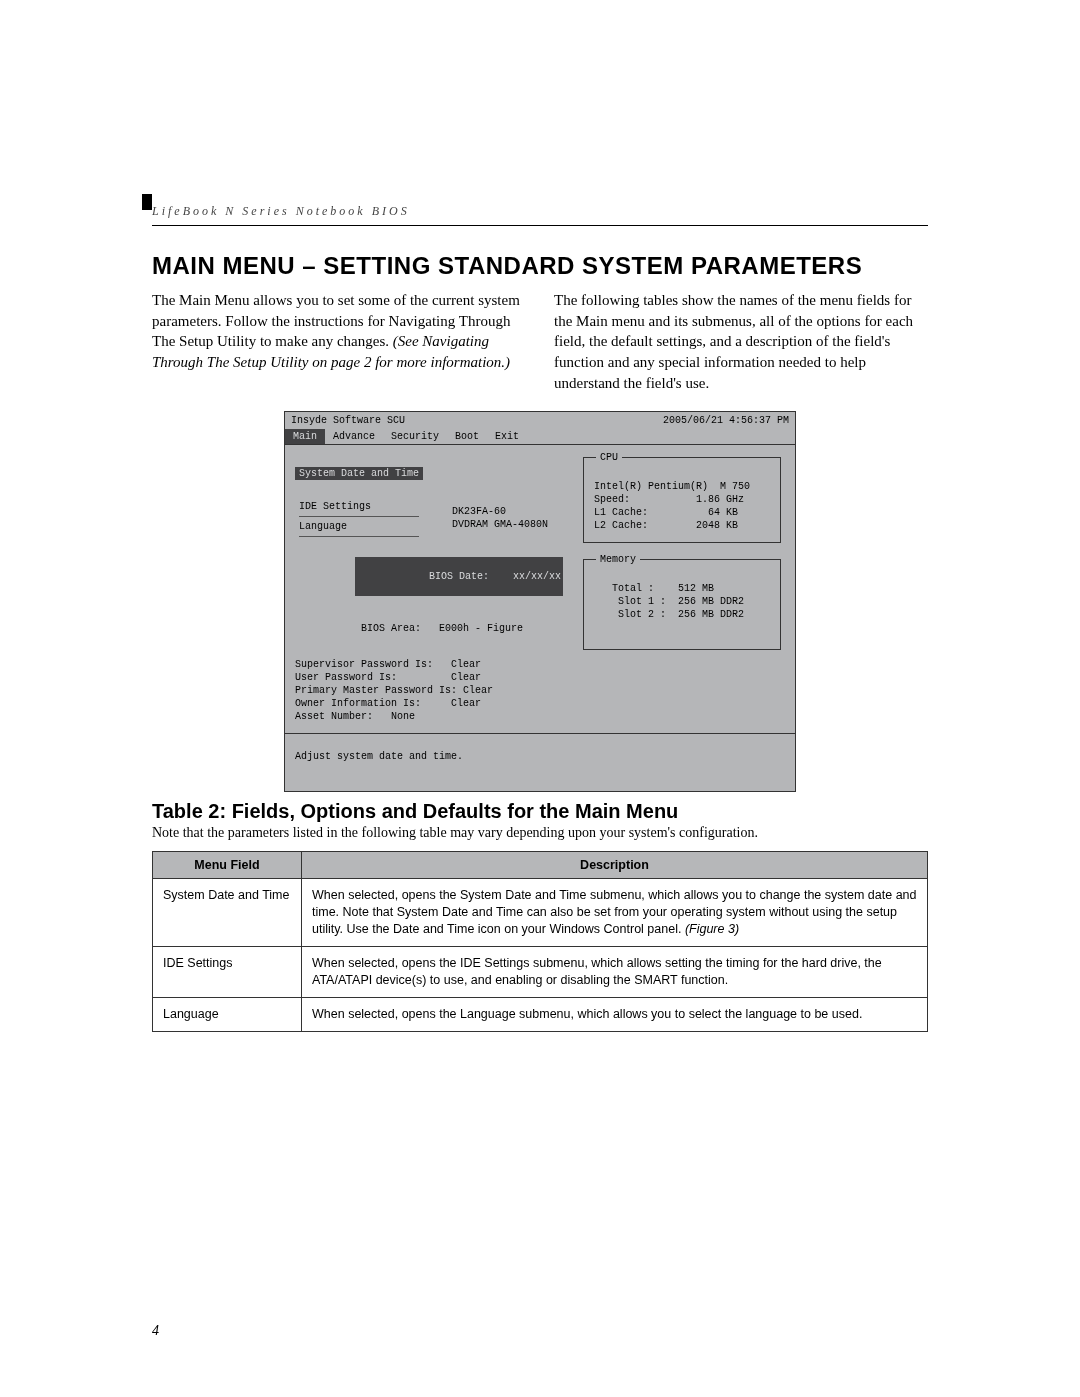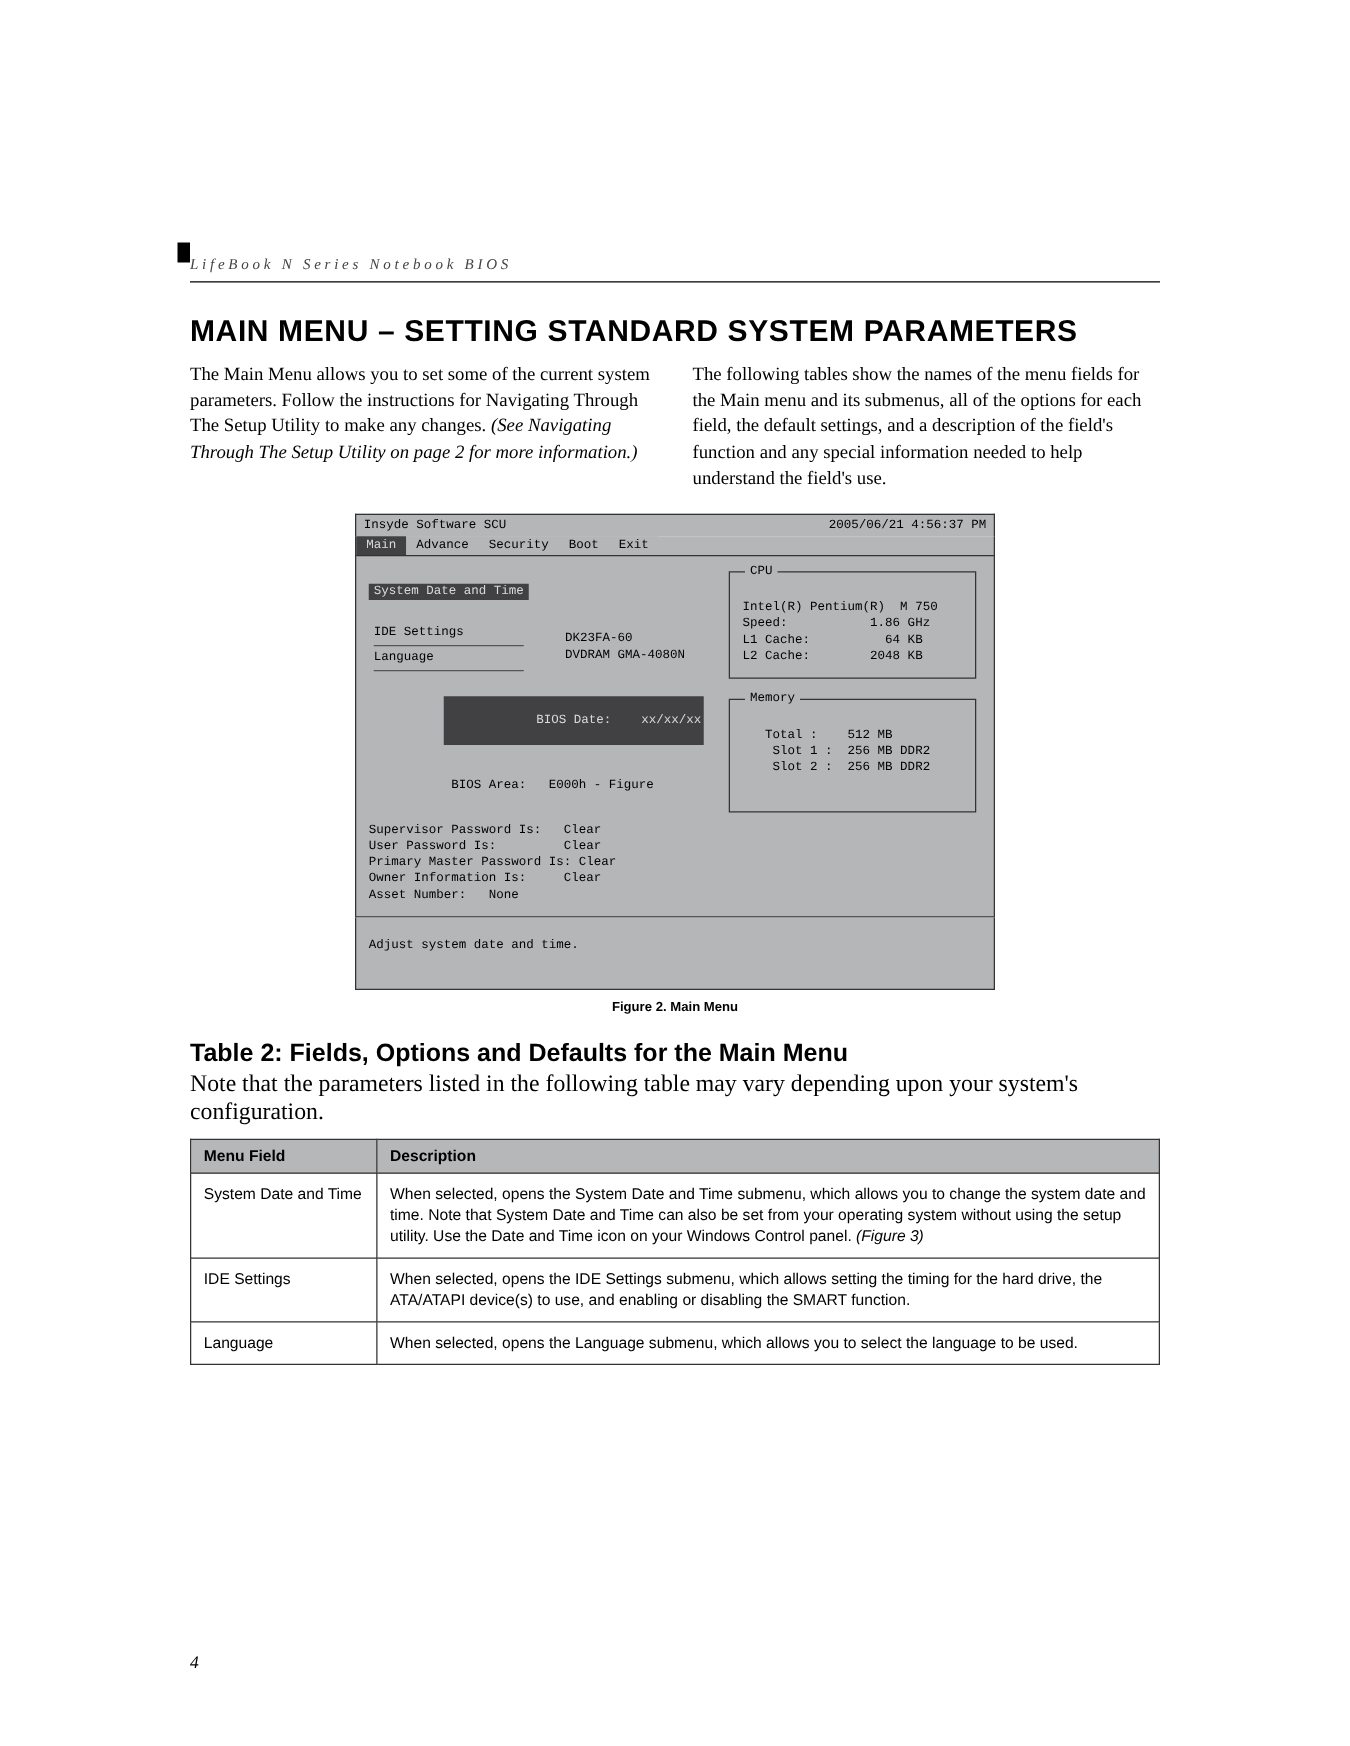--- a/index.html
+++ b/index.html
@@ -137,32 +137,32 @@
     font-weight: 700;
     margin: 8px 0 20px 0;
   }
   .tbl-caption {
     font-family: Arial, Helvetica, sans-serif;
     font-weight: 700;
     font-size: 20px;
     margin: 0 0 2px 0;
   }
   .tbl-note {
-    font-size: 19px;
+    font-size: 14px;
     margin-bottom: 10px;
   }
   table.fields {
     width: 100%;
     border-collapse: collapse;
     font-family: Arial, Helvetica, sans-serif;
     font-size: 12.5px;
   }
   table.fields th {
     background: #b6b7b9;
-    text-align: left;
+    text-align: center;
     padding: 6px 10px;
     border: 1px solid #333;
     font-weight: 700;
   }
   table.fields td {
     border: 1px solid #333;
     padding: 8px 10px;
     vertical-align: top;
     line-height: 1.35;
   }
@@ -247,21 +247,20 @@
           <div class="kv">   Total :    512 MB</div>
           <div class="kv">    Slot 1 :  256 MB DDR2</div>
           <div class="kv">    Slot 2 :  256 MB DDR2</div>
           <div style="height:18px"></div>
         </div>
       </div>
     </div>
     <div class="bios-help">Adjust system date and time.</div>
   </div>
 
-  <div class="fig-caption">Figure 2.   Main Menu</div>
 
   <div class="tbl-caption">Table 2: Fields, Options and Defaults for the Main Menu</div>
   <div class="tbl-note">Note that the parameters listed in the following table may vary depending upon your system's configuration.</div>
 
   <table class="fields">
     <thead>
       <tr>
         <th>Menu Field</th>
         <th>Description</th>
       </tr>

